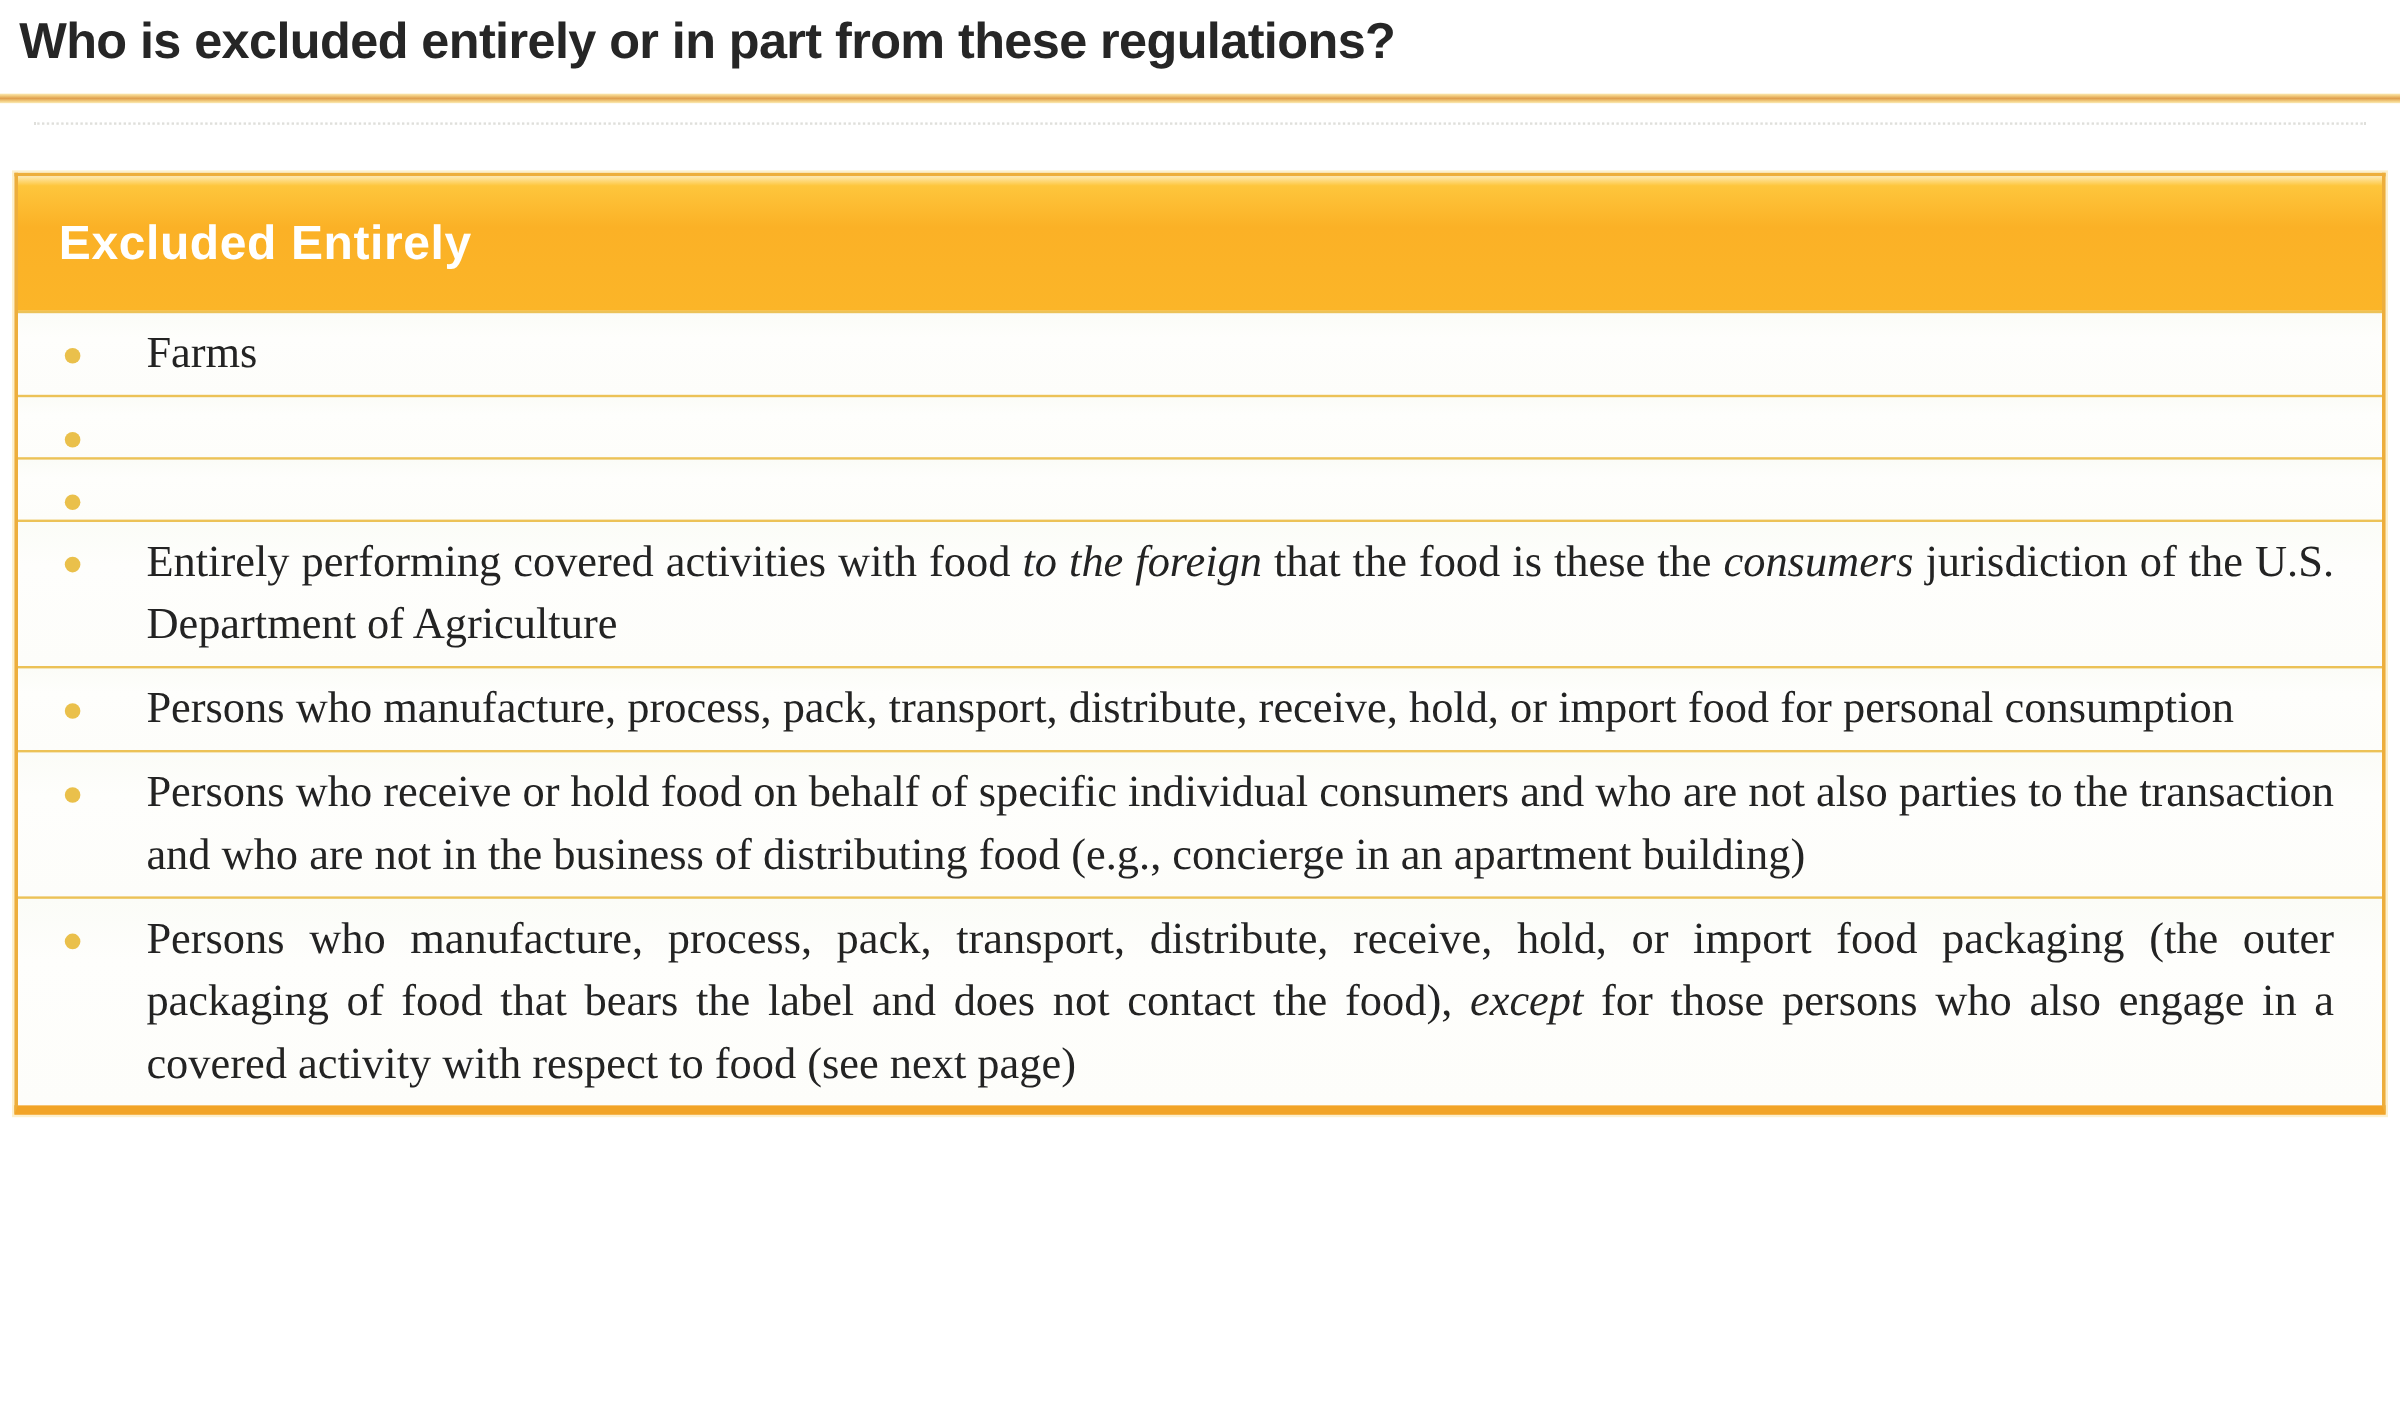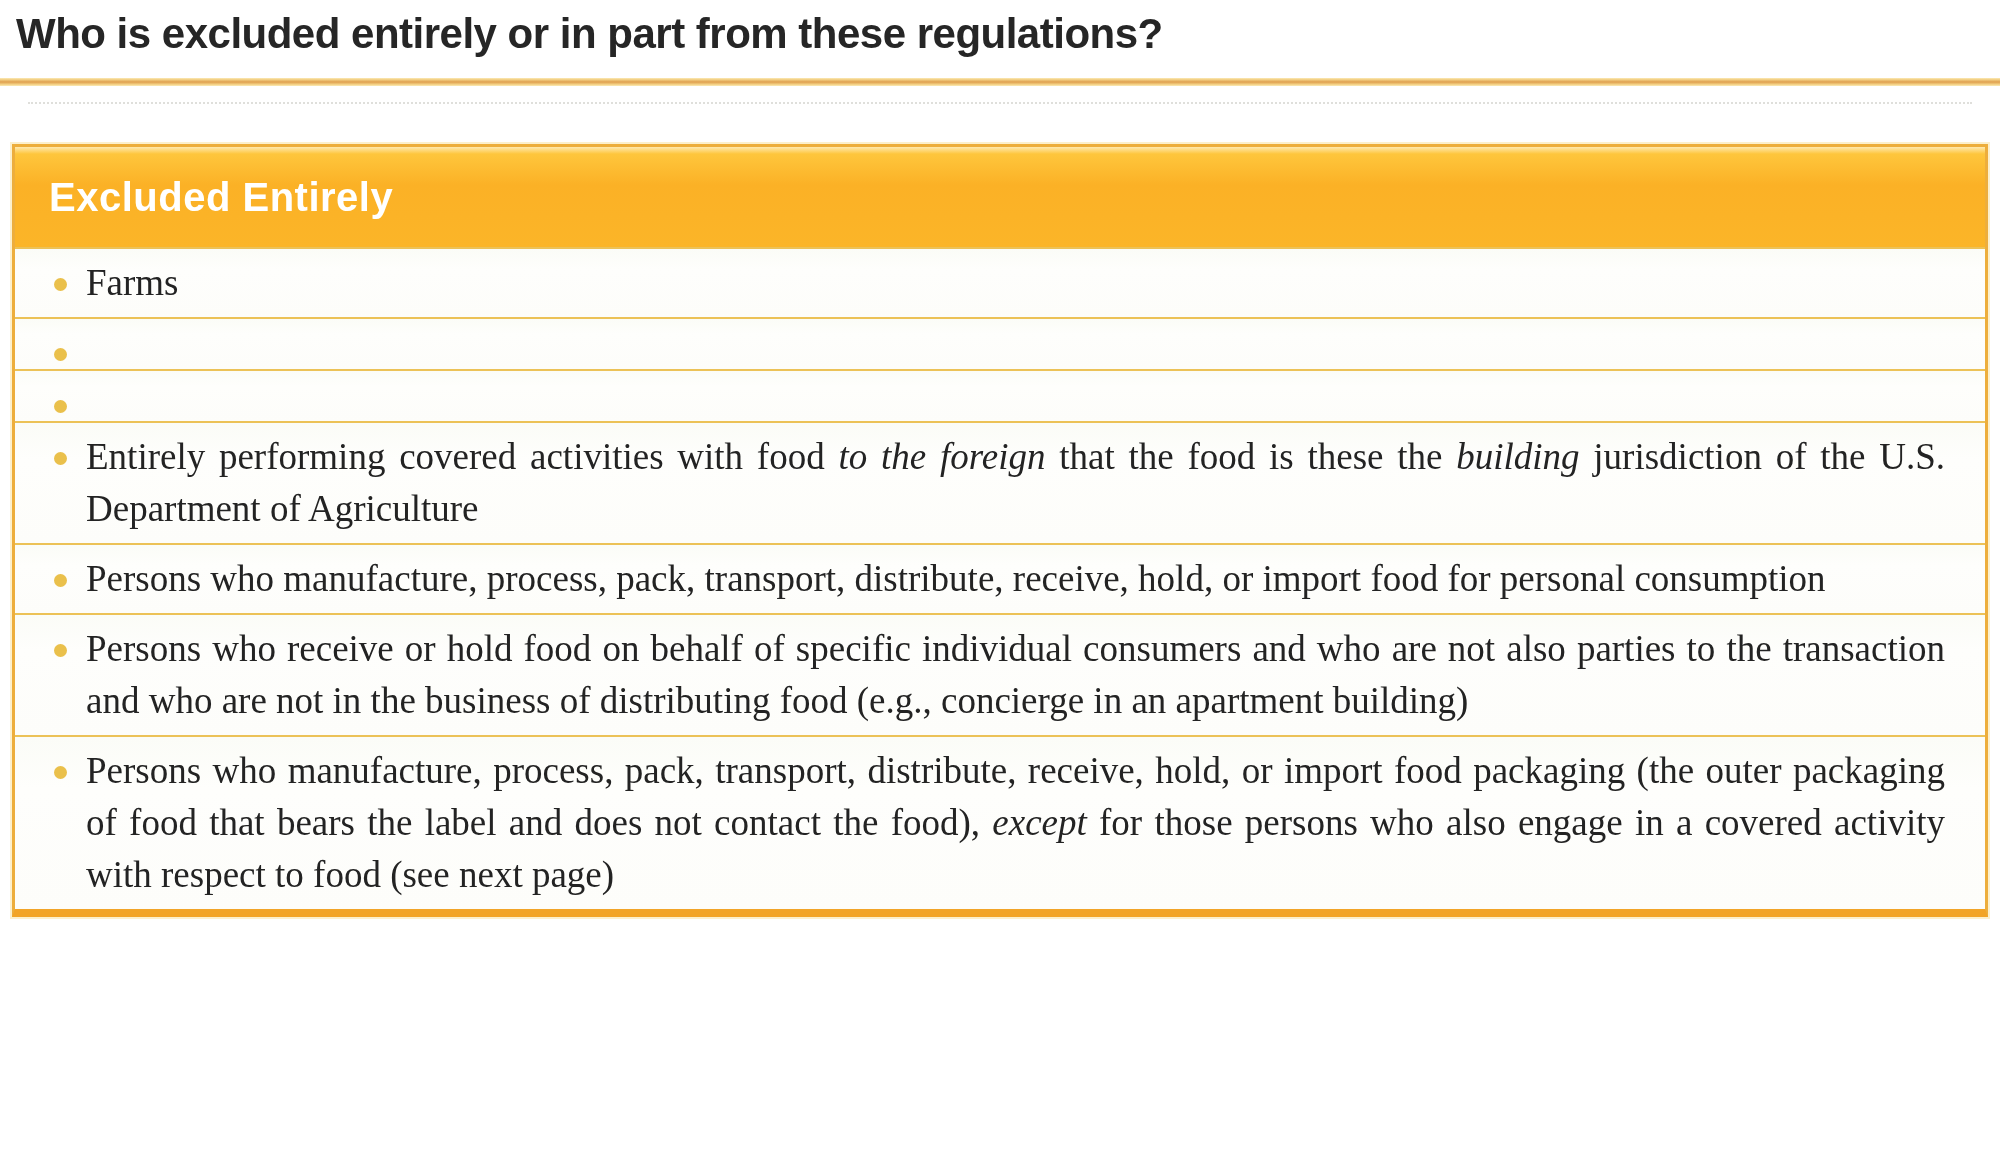--- a/index.html
+++ b/index.html
@@ -42,36 +42,37 @@
   .excluded-table {
     margin: 40px 12px 0 12px;
     border: 3px solid var(--border_orange);
     border-bottom: 8px solid var(--bottom_bar);
     background: #fdfdfa;
     box-shadow: 0 0 0 2px #fcf0cd;
   }
   .table-header {
     display: flex;
     align-items: center;
-    height: 100px;
+    height: 112px;
     padding-left: 34px;
     background: linear-gradient(180deg,
       #ffe9ae 0%, #fec63c 7%, var(--header_orange) 38%, #fbb528 100%);
     color: #ffffff;
     font-family: "Liberation Sans", sans-serif;
     font-weight: bold;
     font-size: 40px;
     letter-spacing: 0.5px;
   }
   .row {
     display: flex;
     align-items: flex-start;
     padding: 8px 40px 8px 0;
     border-top: 2px solid var(--separator);
     background: linear-gradient(180deg, #fbfcf7 0%, #fefefc 30%, #fdfdfa 100%);
+    gap: 36px;
   }
   .bullet {
     flex: none;
     width: 13px;
     height: 13px;
     border-radius: 50%;
     background: var(--bullet);
     margin: 21px 19px 0 39px;
   }
   .row-text {
@@ -105,21 +106,21 @@
           <div class="row-text"><span>Farms</span></div>
         </div>
         <div class="row">
           <span class="bullet"></span>
         </div>
         <div class="row">
           <span class="bullet"></span>
         </div>
         <div class="row">
           <span class="bullet"></span>
-          <div class="row-text"><span>Entirely performing covered activities with food </span><i>to the foreign</i><span> that the food is these the </span><i>building</i><span> jurisdiction of the U.S. Department of Agriculture</span></div>
+          <div class="row-text"><span>Entirely performing covered activities with food </span><i>to the foreign</i><span> that the food is these the </span><i>consumers</i><span> jurisdiction of the U.S. Department of Agriculture</span></div>
         </div>
         <div class="row">
           <span class="bullet"></span>
           <div class="row-text"><span>Persons who manufacture, process, pack, transport, distribute, receive, hold, or import food for personal consumption</span></div>
         </div>
         <div class="row">
           <span class="bullet"></span>
           <div class="row-text"><span>Persons who receive or hold food on behalf of specific individual consumers and who are not also parties to the transaction and who are not in the business of distributing food (e.g., concierge in an apartment building)</span></div>
         </div>
         <div class="row">

